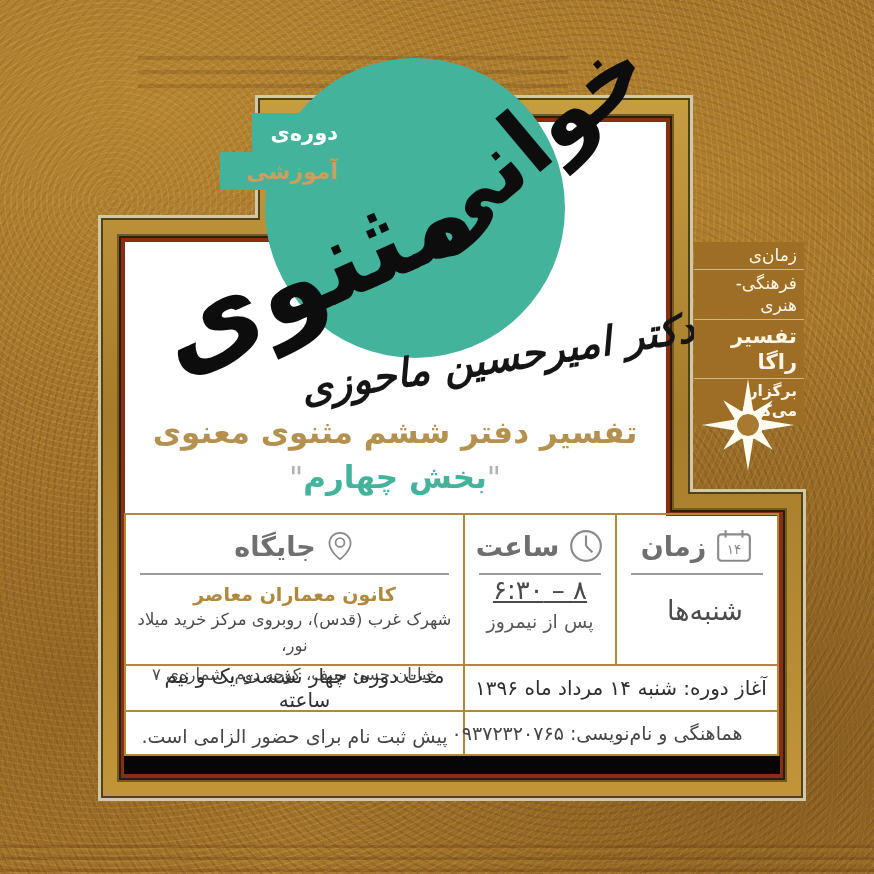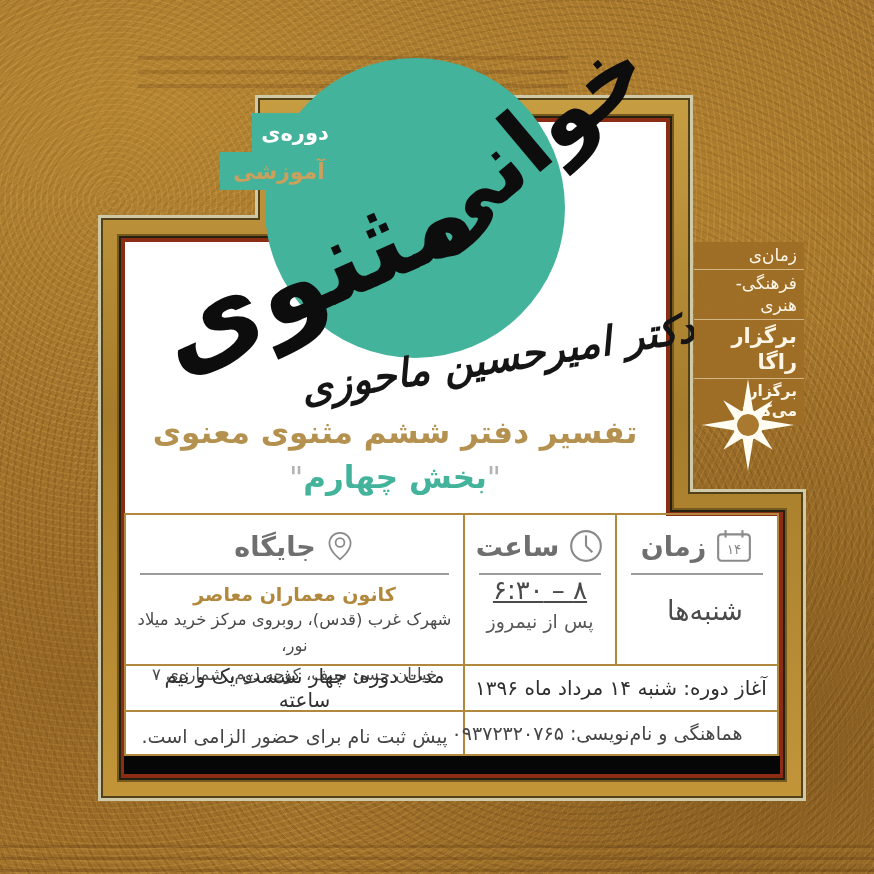--- a/index.html
+++ b/index.html
@@ -21,21 +21,21 @@
 
   .stripes-top{left:138px;top:50px;width:430px;height:44px;opacity:.45;
     background:repeating-linear-gradient(180deg, rgba(70,35,8,0) 0 6px, rgba(70,35,8,.38) 6px 10px, rgba(170,120,45,.22) 10px 14px);}
   .stripes-bottom{left:0;top:840px;width:874px;height:34px;opacity:.55;
     background:repeating-linear-gradient(180deg, rgba(60,30,5,0) 0 5px, rgba(60,30,5,.32) 5px 8px, rgba(224,174,74,.16) 8px 12px);}
 
   .frame-svg{left:0;top:0;}
 
   .circle{left:265px;top:58px;width:300px;height:300px;border-radius:50%;background:#44b39b;}
 
-  .badge{background:#44b39b;display:flex;align-items:center;justify-content:center;font-weight:bold;}
+  .badge{background:#44b39b;display:flex;align-items:center;justify-content:flex-start;font-weight:bold;}
   .badge1{left:252px;top:113px;width:86px;height:39px;color:#ffffff;font-size:21px;}
   .badge2{left:220px;top:152px;width:118px;height:38px;color:#c9a05c;font-size:22px;}
 
   .calli-svg{left:0;top:0;pointer-events:none;}
   .calli{fill:#0d0d0d;font-family:"DejaVu Sans",sans-serif;font-weight:bold;}
   .calli-lect{fill:#151515;font-family:"DejaVu Sans",sans-serif;font-weight:bold;font-style:italic;}
 
   .title{left:134px;top:414px;width:522px;text-align:center;color:#b5914f;
     font-size:31px;font-weight:bold;}
   .subtitle{left:134px;top:459px;width:522px;text-align:center;color:#44b39b;
@@ -110,21 +110,21 @@
   </svg>
 
   <div class="abs title rtl">تفسیر دفتر ششم مثنوی معنوی</div>
   <div class="abs subtitle rtl">
     <span class="q">"</span><span>بخش چهارم</span><span class="q">"</span>
   </div>
 
   <div class="abs org rtl">
     <div class="l l1 sep">زمان‌ی</div>
     <div class="l l2 sep">فرهنگی- هنری</div>
-    <div class="l l3 sep">برگزار راگا</div>
+    <div class="l l3 sep">تفسیر راگا</div>
     <div class="l l4">برگزار می‌کند:</div>
   </div>
 
   <svg class="abs sun" width="96" height="96">
     <polygon fill="#fffdf2" points="48,2 53.4,35.1 72.7,23.3 60.9,42.6 94,48 60.9,53.4 72.7,72.7 53.4,60.9 48,94 42.6,60.9 23.3,72.7 35.1,53.4 2,48 35.1,42.6 23.3,23.3 42.6,35.1"></polygon>
     <circle cx="48" cy="48" r="11" fill="#a9792f"></circle>
     <circle cx="48" cy="48" r="13" fill="none" stroke="#fffdf2" stroke-width="4"></circle>
   </svg>
 
   <div class="abs tbl rtl">

